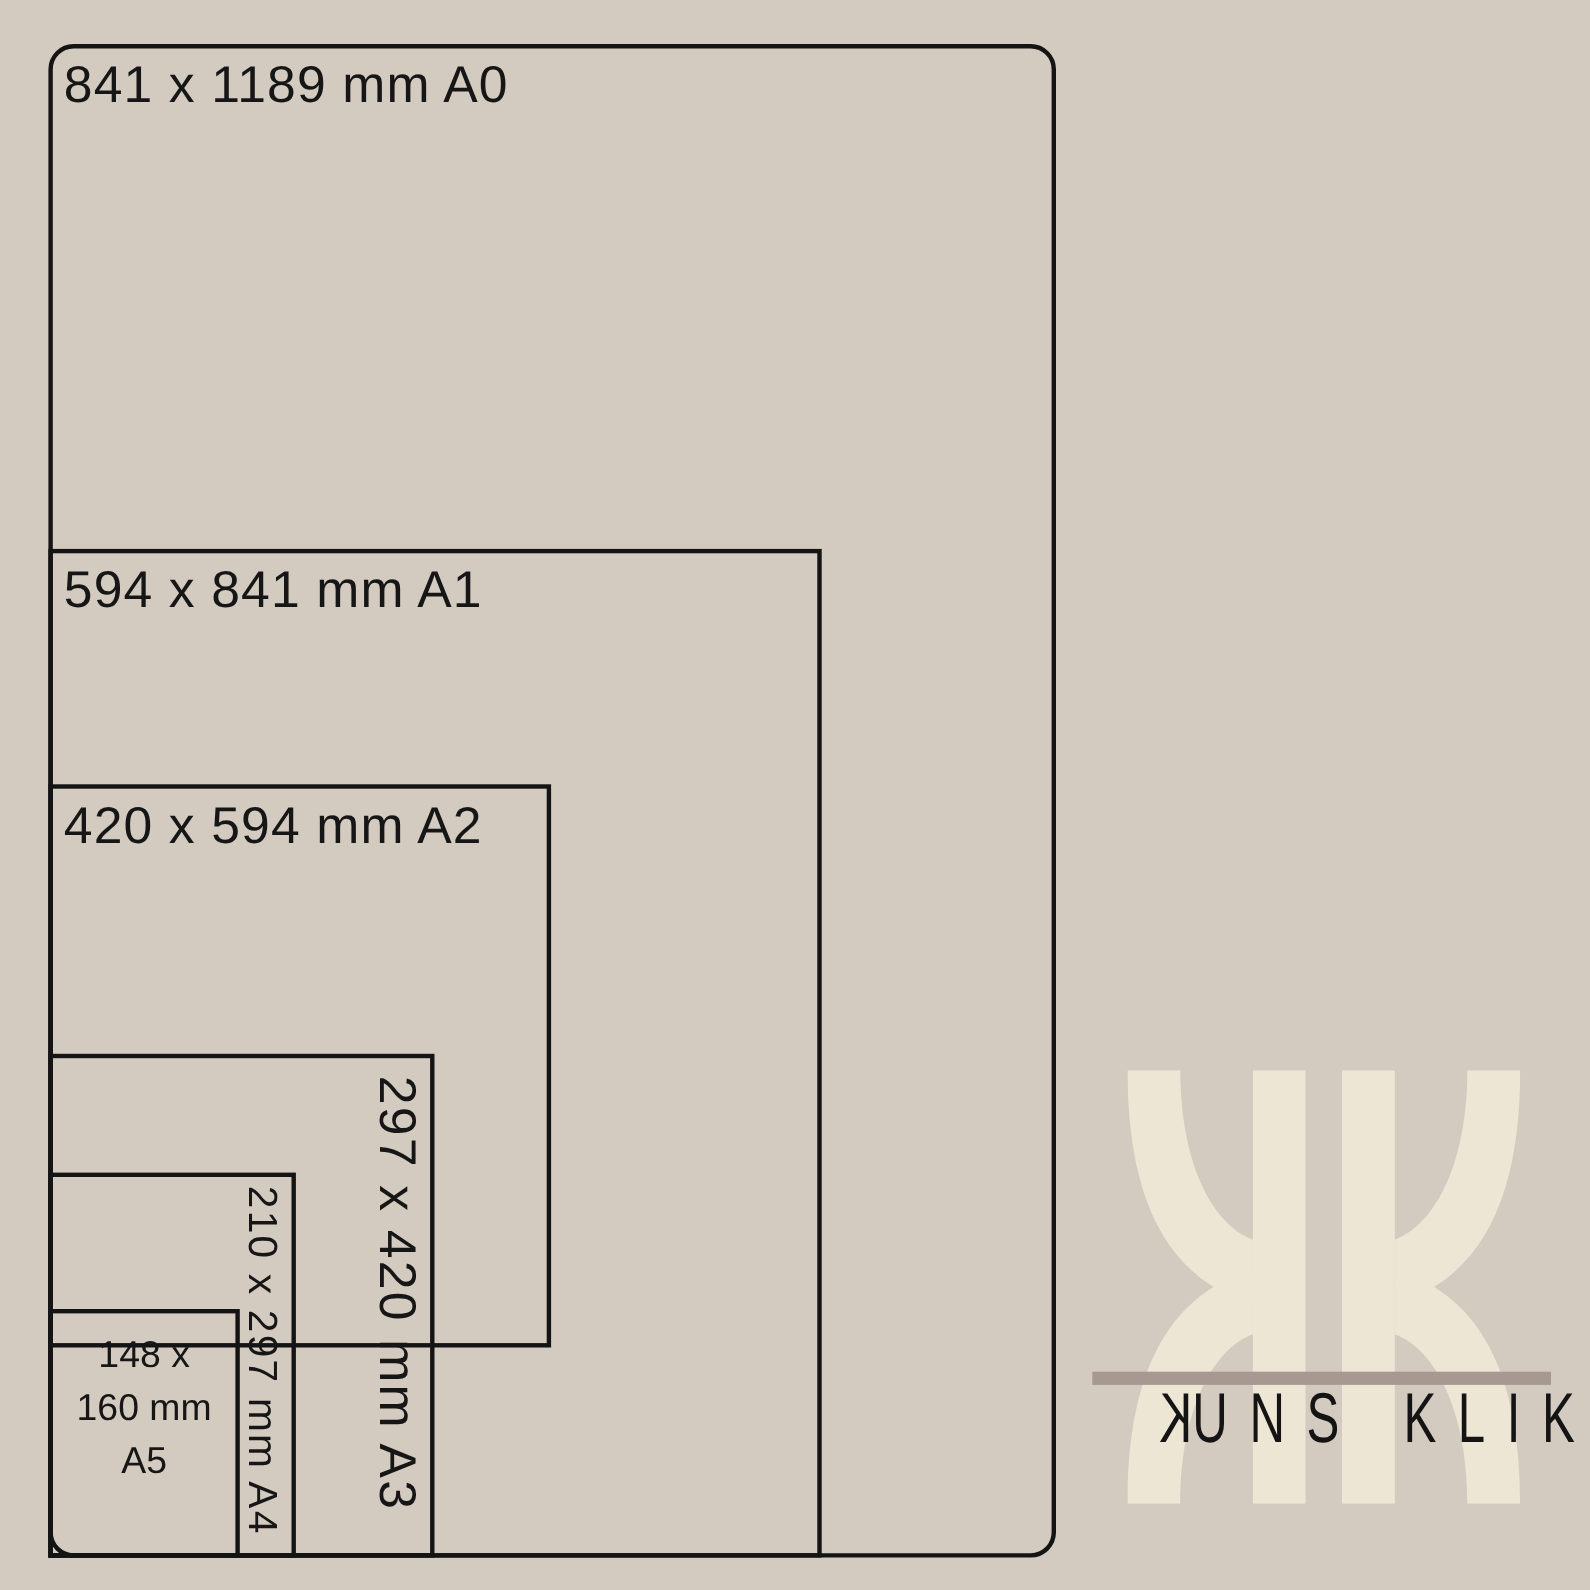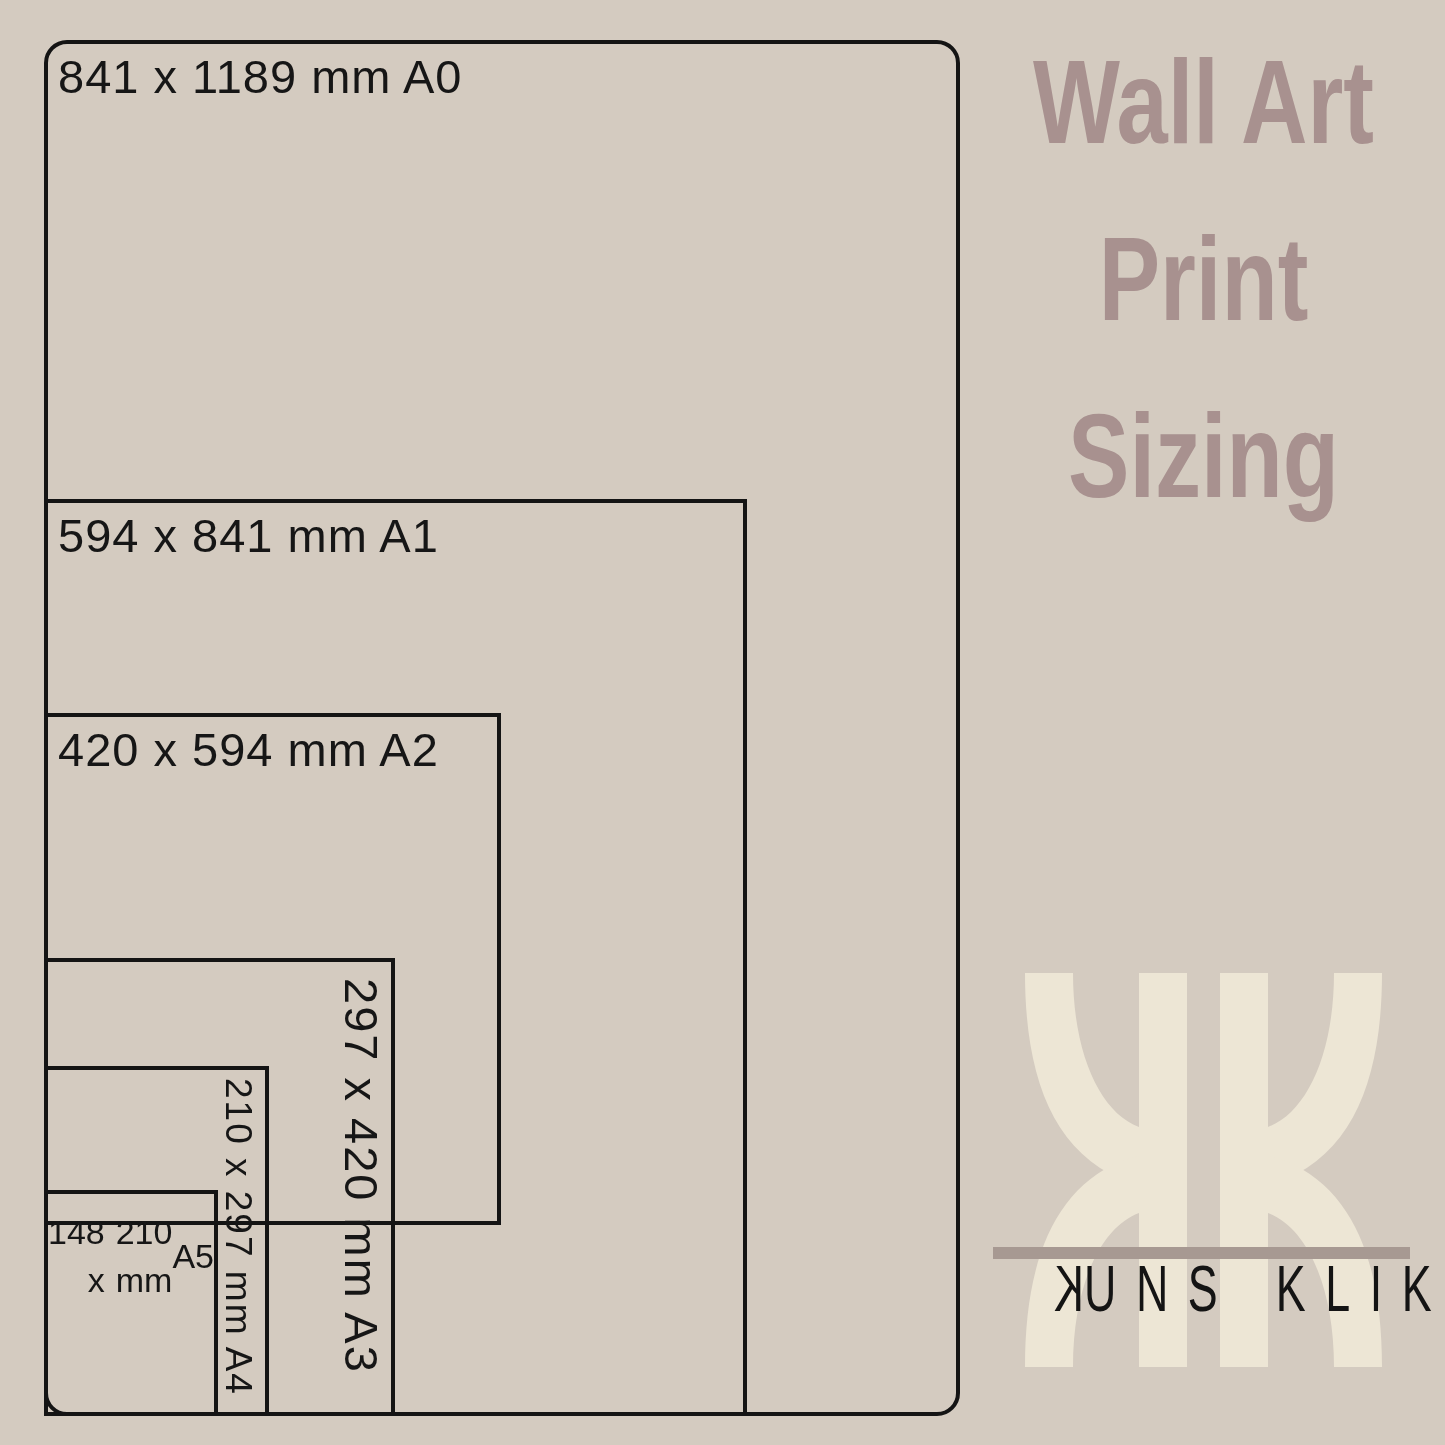--- a/index.html
+++ b/index.html
@@ -22,22 +22,22 @@
     font-size:47px;line-height:1.25;letter-spacing:1px;white-space:nowrap;
   }
   .vlabel{
     position:absolute;writing-mode:vertical-rl;text-orientation:mixed;
     white-space:nowrap;letter-spacing:2px;
   }
   .box-a3 .vlabel{right:2px;top:16px;font-size:47px;}
   .box-a4 .vlabel{right:6px;top:8px;font-size:37px;}
   .a5-lines{
     position:absolute;left:0;right:0;top:14px;
-    display:flex;flex-direction:row;align-items:center;
-    font-size:34px;line-height:48px;text-align:right;
+    display:flex;flex-direction:column;align-items:center;
+    font-size:34px;line-height:48px;text-align:left;
   }
   
   .right-panel{position:absolute;left:962px;top:0;width:483px;height:1445px;}
   .title{position:absolute;top:14px;left:0;width:100%;text-align:center;color:#a8918f;}
   .title-line{
     font-size:118px;line-height:177px;font-weight:700;
     transform:scaleX(0.78);transform-origin:50% 50%;
     white-space:nowrap;
   }
   
@@ -72,33 +72,28 @@
     </div>
     <div class="box box-a3">
       <div class="vlabel">297 x 420 mm A3</div>
     </div>
     <div class="box box-a4">
       <div class="vlabel">210 x 297 mm A4</div>
     </div>
     <div class="box box-a5">
       <div class="a5-lines">
         <span>148 x</span>
-        <span>210 mm</span>
+        <span>160 mm</span>
         <span>A5</span>
       </div>
     </div>
   </div>
 
   <div class="right-panel">
 
-    <div class="title">
-      <div class="title-line">Wall Art</div>
-      <div class="title-line">Print</div>
-      <div class="title-line">Sizing</div>
-    </div>
 
     <div class="monogram">
       <svg class="k-flip" width="162" height="394" viewBox="0 0 162 394" xmlns="http://www.w3.org/2000/svg">
         <g fill="#ede6d5">
           <path d="M0 0 H48 V394 H0 Z"></path>
           <path d="M114 0 H162 C162 100 136 176 66 206 L48 211 V154 C86 140 114 82 114 0 Z"></path>
           <path d="M114 394 H162 C162 294 136 218 66 188 L48 183 V240 C86 254 114 312 114 394 Z"></path>
         </g>
       </svg>
       <svg width="162" height="394" viewBox="0 0 162 394" xmlns="http://www.w3.org/2000/svg">

